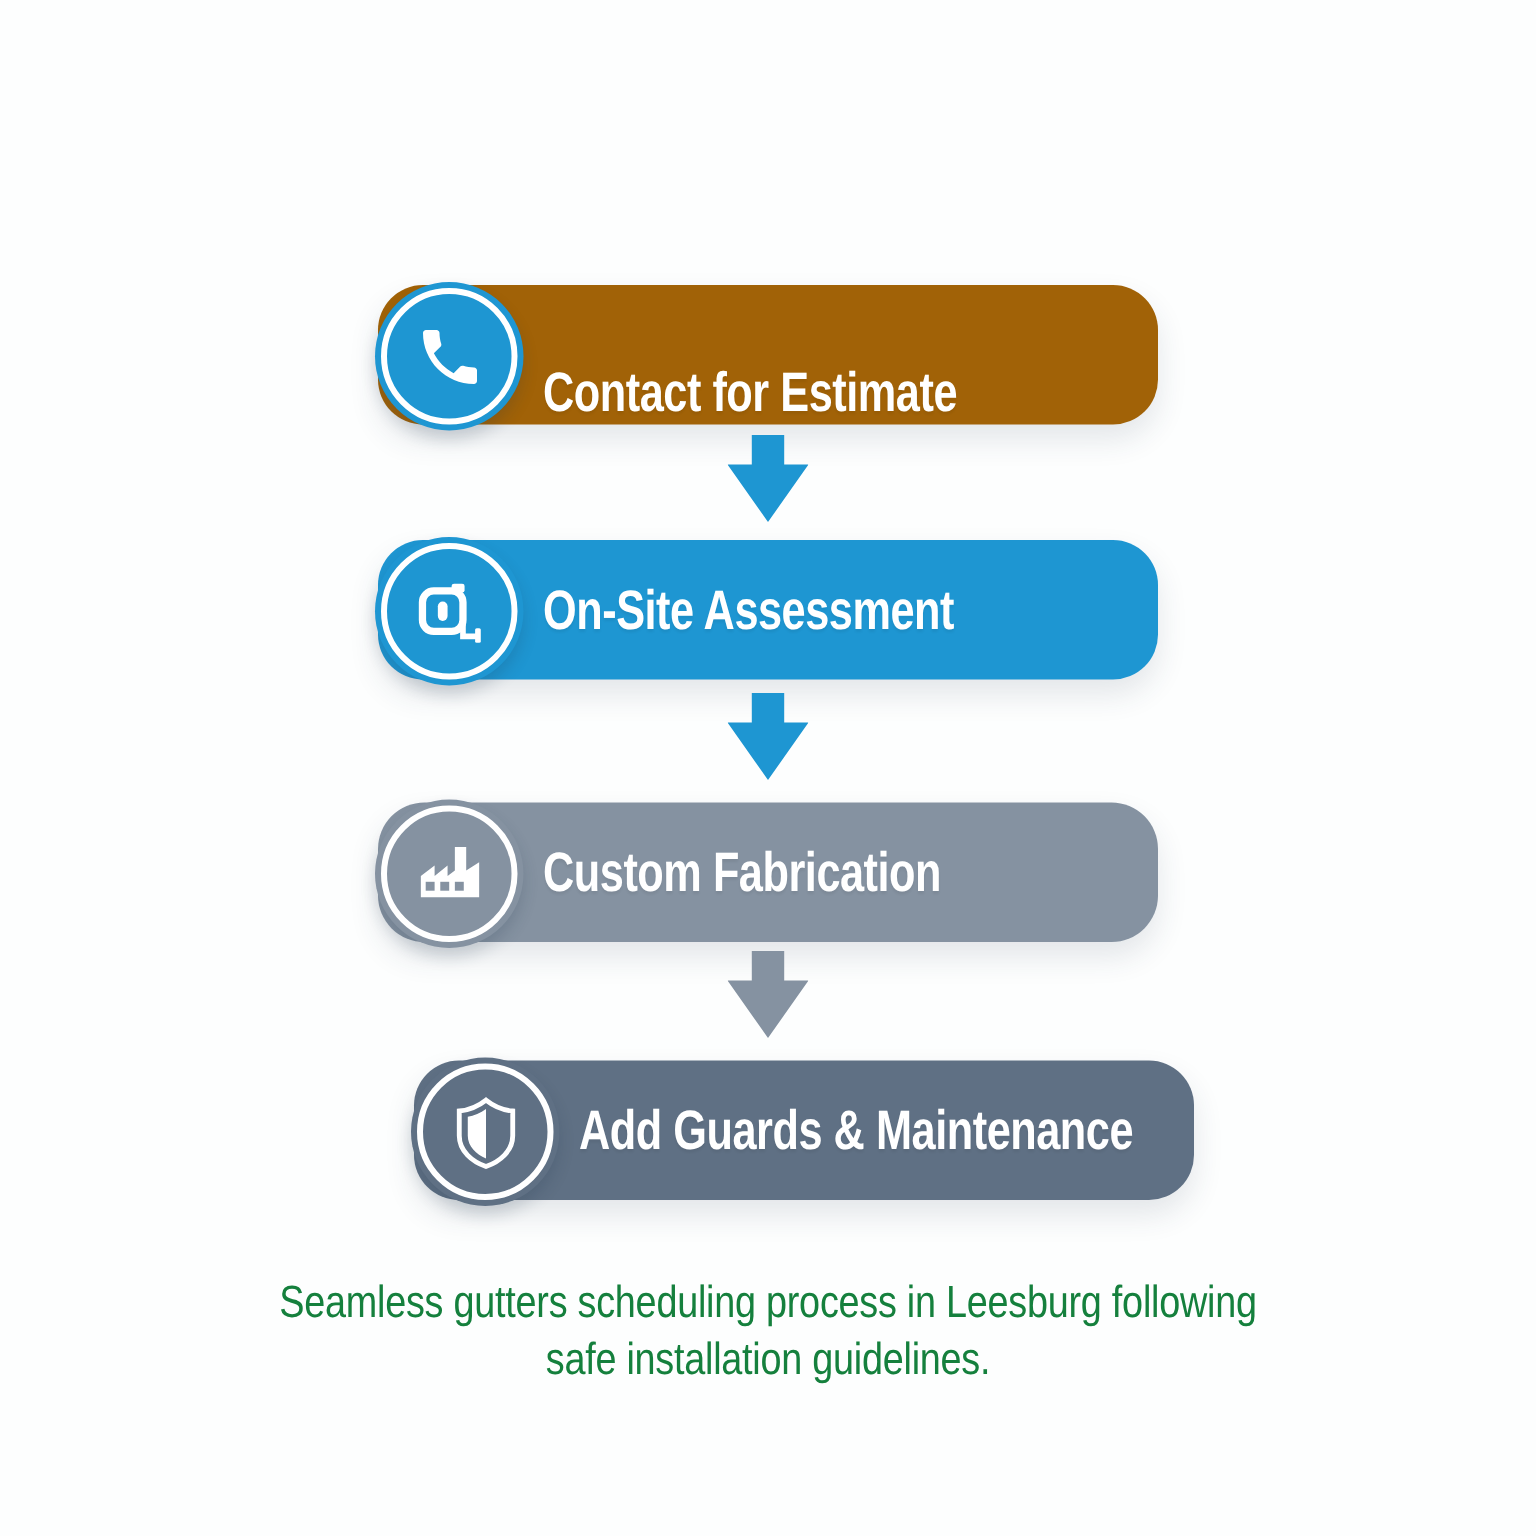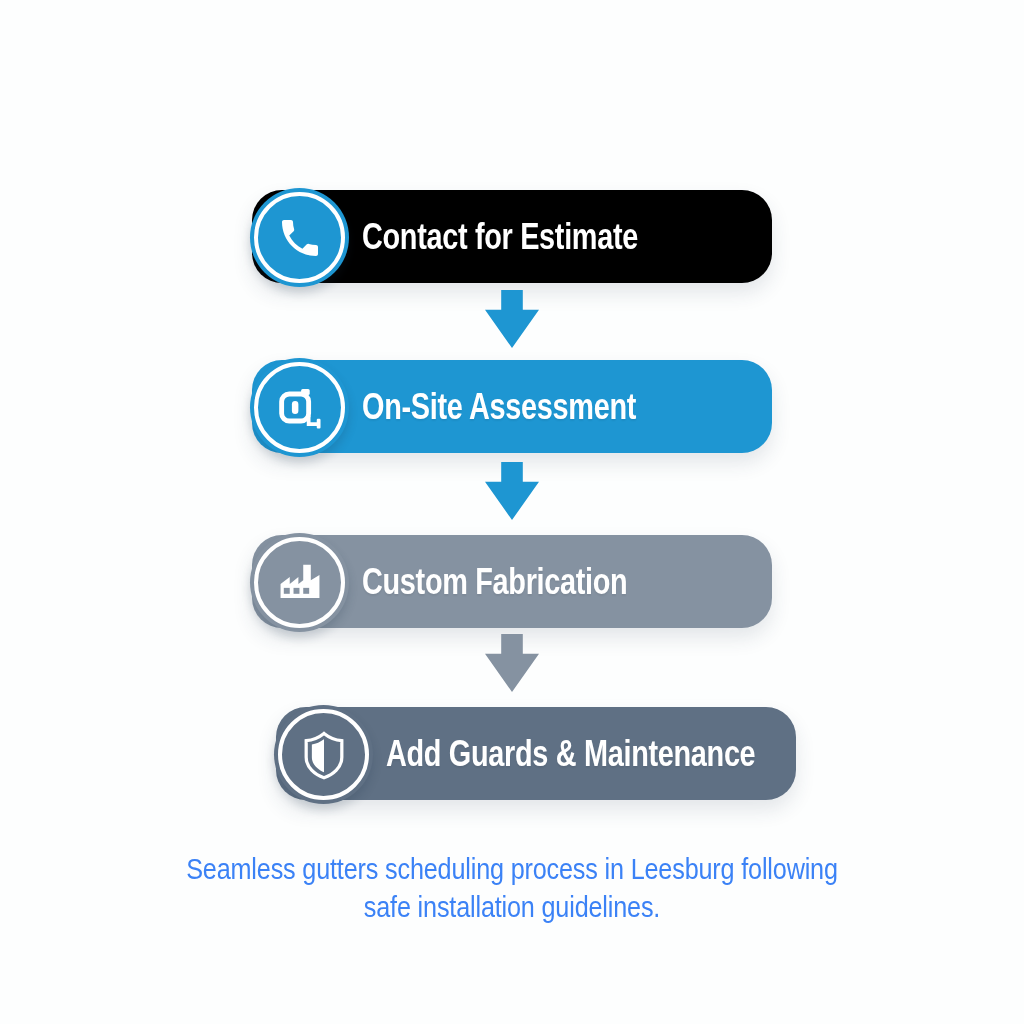--- a/index.html
+++ b/index.html
@@ -59,21 +59,21 @@
     font-size:30px;font-weight:400;line-height:38px;
     letter-spacing:-0.2px;
   }
   .caption .line{transform:scaleX(0.84);}
 </style>
 </head>
 <body>
 
 <div class="canvas">
 
-  <div class="pill s1" style="background: #000000;">
+  <div class="pill s1" style="background: #a16207; align-items: flex-end;">
     <div class="badge" style="background: rgb(30, 150, 210);">
       <svg width="48" height="48" viewBox="0 0 24 24">
         <path fill="#ffffff" d="M6.62 10.79c1.44 2.83 3.76 5.14 6.59 6.59l2.2-2.2c.27-.27.67-.36 1.02-.24 1.12.37 2.33.57 3.57.57.55 0 1 .45 1 1V20c0 .55-.45 1-1 1-9.39 0-17-7.61-17-17 0-.55.45-1 1-1h3.5c.55 0 1 .45 1 1 0 1.25.2 2.45.57 3.57.11.35.03.74-.25 1.02l-2.2 2.2z"></path>
       </svg>
     </div>
     <span class="label">Contact for Estimate</span>
   </div>
 
   <div class="arrow a1" style="background: rgb(30, 150, 210);"></div>
 
@@ -85,21 +85,21 @@
         <rect x="52" y="15" width="16" height="11" rx="3" fill="#ffffff"></rect>
         <path d="M66 64 V80 H84" fill="none" stroke="#ffffff" stroke-width="7"></path>
         <rect x="81" y="70" width="7" height="18" rx="2" fill="#ffffff"></rect>
       </svg>
     </div>
     <span class="label">On-Site Assessment</span>
   </div>
 
   <div class="arrow a2" style="background: rgb(30, 150, 210);"></div>
 
-  <div class="pill s3" style="background: rgb(133, 146, 161);">
+  <div class="pill s3" style="background: rgb(133, 146, 161); border-radius: 31px;">
     <div class="badge" style="background: rgb(133, 146, 161);">
       <svg width="54" height="54" viewBox="0 0 100 100">
         <path fill="#ffffff" d="M14 78 V52 L31 39 V52 L47 39 V52 L56 45 V16 H70 V45 L86 35 V78 Z"></path>
         <rect x="20" y="59" width="11" height="11" fill="#8592a1"></rect>
         <rect x="38" y="59" width="11" height="11" fill="#8592a1"></rect>
         <rect x="56" y="59" width="11" height="11" fill="#8592a1"></rect>
       </svg>
     </div>
     <span class="label">Custom Fabrication</span>
   </div>
@@ -109,18 +109,18 @@
   <div class="pill s4" style="background: rgb(95, 112, 132); margin-left: 24px;">
     <div class="badge" style="background: rgb(95, 112, 132);">
       <svg width="54" height="54" viewBox="0 0 100 100">
         <path d="M50 10 C40 18 28 22.5 17 23.5 V54 C17 73 33 86 50 92 C67 86 83 73 83 54 V23.5 C72 22.5 60 18 50 10 Z" fill="none" stroke="#ffffff" stroke-width="6"></path>
         <path d="M50 21 C43.5 26 35 29.5 27.5 30.7 V54 C27.5 67 38 77 50 82 Z" fill="#ffffff"></path>
       </svg>
     </div>
     <span class="label">Add Guards &amp; Maintenance</span>
   </div>
 
-  <div class="caption" style="color: #3b82f6;">
+  <div class="caption" style="color: #15803d;">
     <div class="line">Seamless gutters scheduling process in Leesburg following</div>
     <div class="line">safe installation guidelines.</div>
   </div>
 
 </div>
 
 </body></html>

